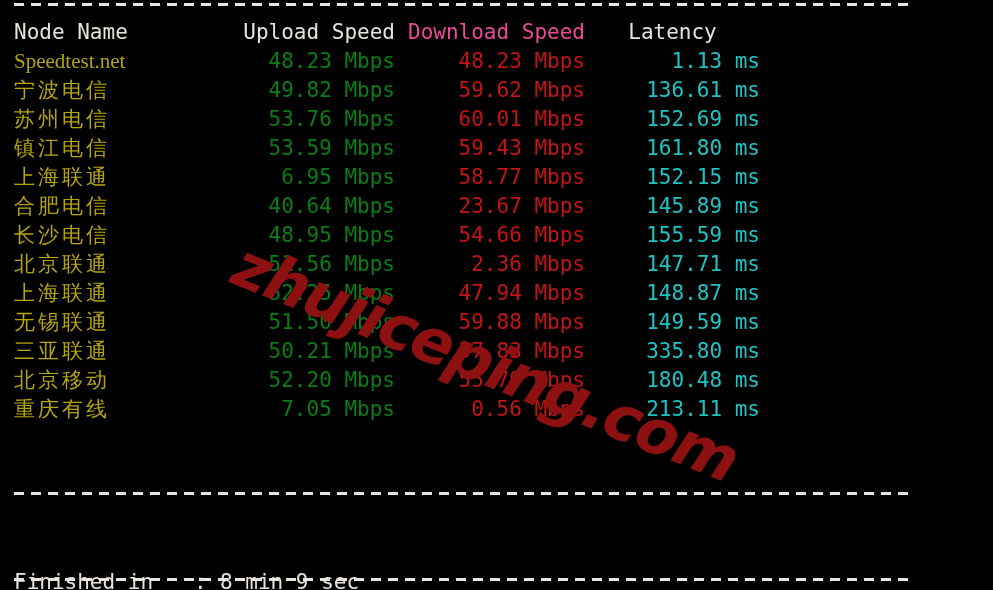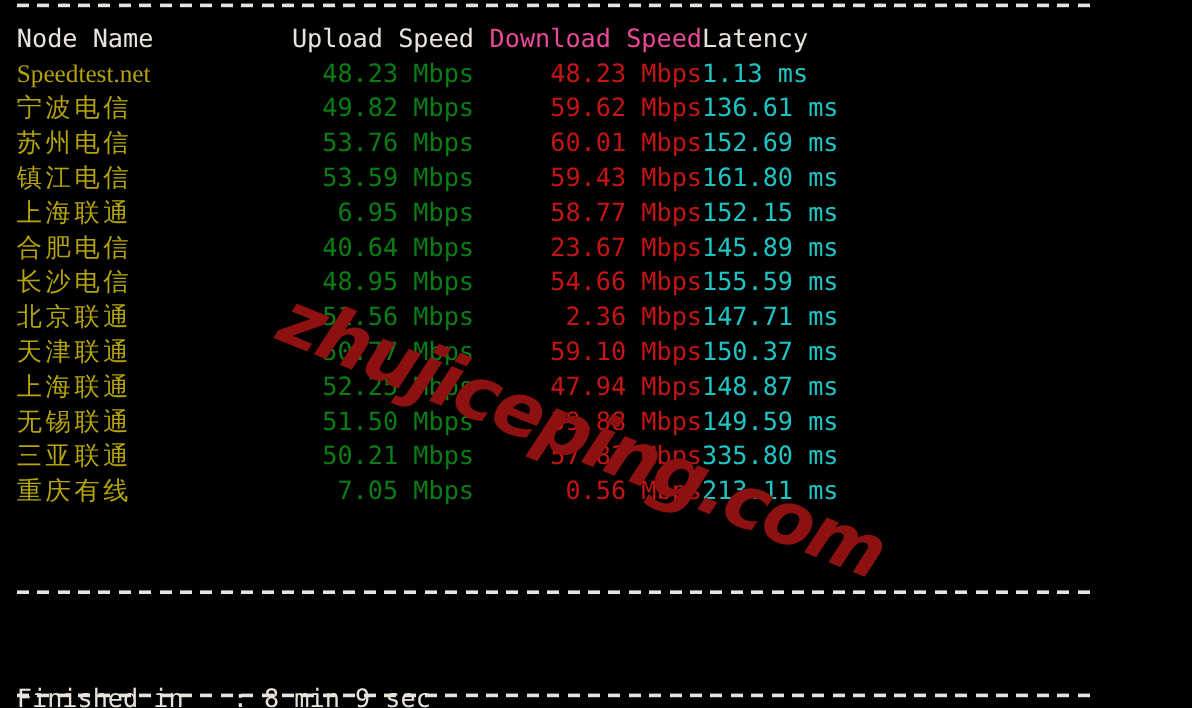--- a/index.html
+++ b/index.html
@@ -62,33 +62,33 @@
     margin: 0;
     height: 29px;
     vertical-align: middle;
     white-space: nowrap;
     font-weight: normal;
   }
 
   .th-node  { text-align: left;  padding-left: 14px !important; color: #e8e3dc; }
   .th-up    { text-align: right; color: #e8e3dc; }
   .th-down  { text-align: right; color: #ec4899; }
-  .th-lat   { text-align: left; color: #e8e3dc; }
+  .th-lat   { text-align: center; color: #e8e3dc; }
 
   td.node {
     text-align: left;
     padding-left: 14px !important;
     color: #b4a40a;
     font-family: Liberation Serif, serif;
   }
   td.node.cjk { letter-spacing: 3px; }
 
   td.upload   { text-align: right; color: #0a7d15; }
   td.download { text-align: right; color: #c41414; }
-  td.latency  { color: #1ec4c4; }
+  td.latency  { text-align: right; color: #1ec4c4; }
 
   
   #summary {
     position: absolute;
     left: 14px;
     top: 510px;
     font-size: 21px;
     line-height: 29px;
     color: #e8e3dc;
     white-space: pre;
@@ -191,27 +191,20 @@
           <td></td>
         </tr>
         <tr>
           <td class="node cjk">北京联通</td>
           <td class="upload">51.56 Mbps</td>
           <td class="download">2.36 Mbps</td>
           <td class="latency">147.71 ms</td>
           <td></td>
         </tr>
         <tr>
-          <td class="node cjk">天津联通</td>
-          <td class="upload">50.77 Mbps</td>
-          <td class="download">59.10 Mbps</td>
-          <td class="latency">150.37 ms</td>
-          <td></td>
-        </tr>
-        <tr>
           <td class="node cjk">上海联通</td>
           <td class="upload">52.25 Mbps</td>
           <td class="download">47.94 Mbps</td>
           <td class="latency">148.87 ms</td>
           <td></td>
         </tr>
         <tr>
           <td class="node cjk">无锡联通</td>
           <td class="upload">51.50 Mbps</td>
           <td class="download">59.88 Mbps</td>
@@ -219,20 +212,27 @@
           <td></td>
         </tr>
         <tr>
           <td class="node cjk">三亚联通</td>
           <td class="upload">50.21 Mbps</td>
           <td class="download">57.83 Mbps</td>
           <td class="latency">335.80 ms</td>
           <td></td>
         </tr>
         <tr>
+          <td class="node cjk">北京移动</td>
+          <td class="upload">52.20 Mbps</td>
+          <td class="download">55.79 Mbps</td>
+          <td class="latency">180.48 ms</td>
+          <td></td>
+        </tr>
+        <tr>
           <td class="node cjk">重庆有线</td>
           <td class="upload">7.05 Mbps</td>
           <td class="download">0.56 Mbps</td>
           <td class="latency">213.11 ms</td>
           <td></td>
         </tr>
       </tbody>
   </table>
 
   <div class="rule" id="rule-mid"></div>

